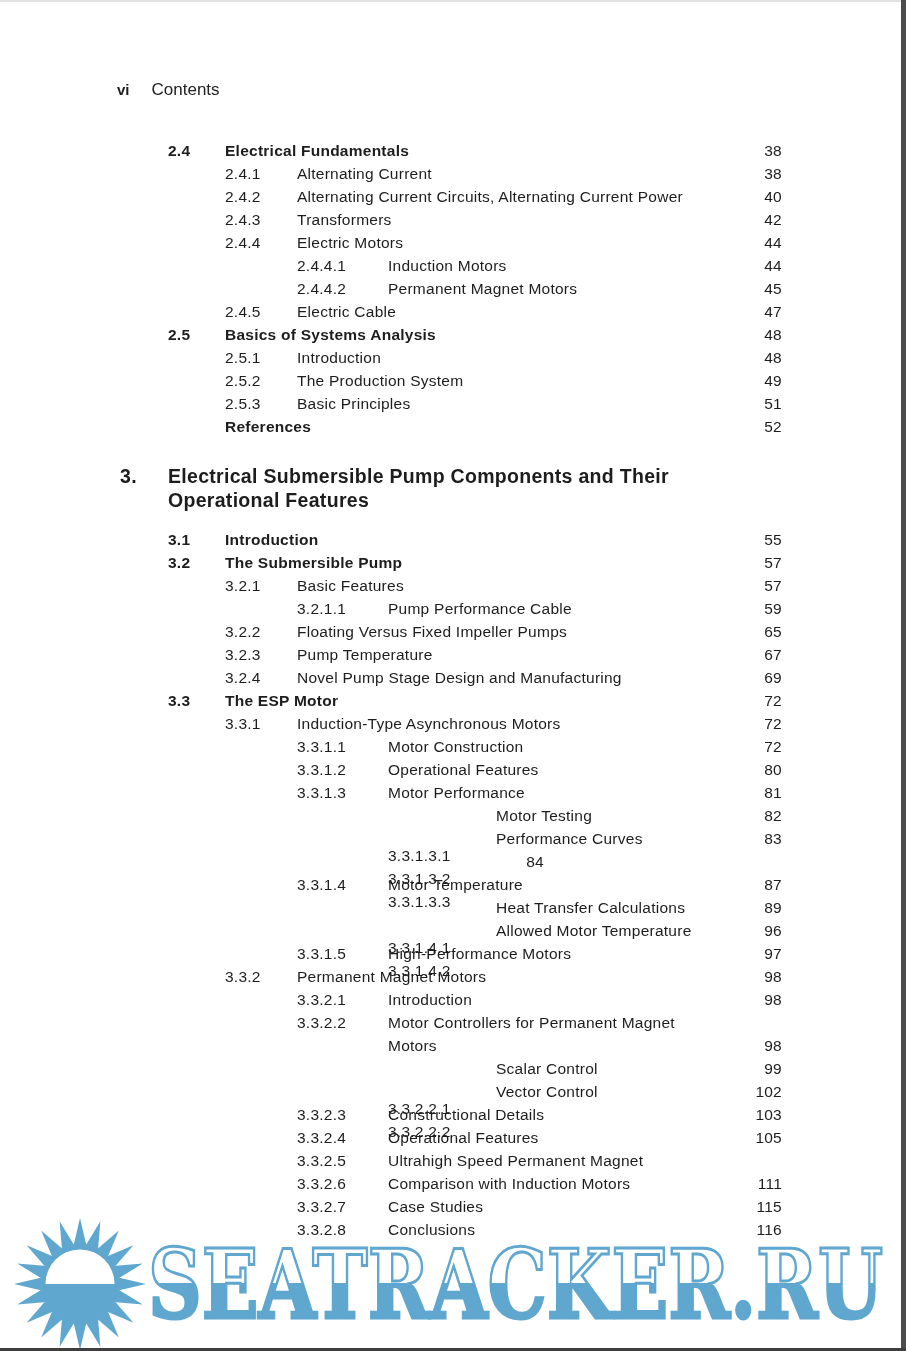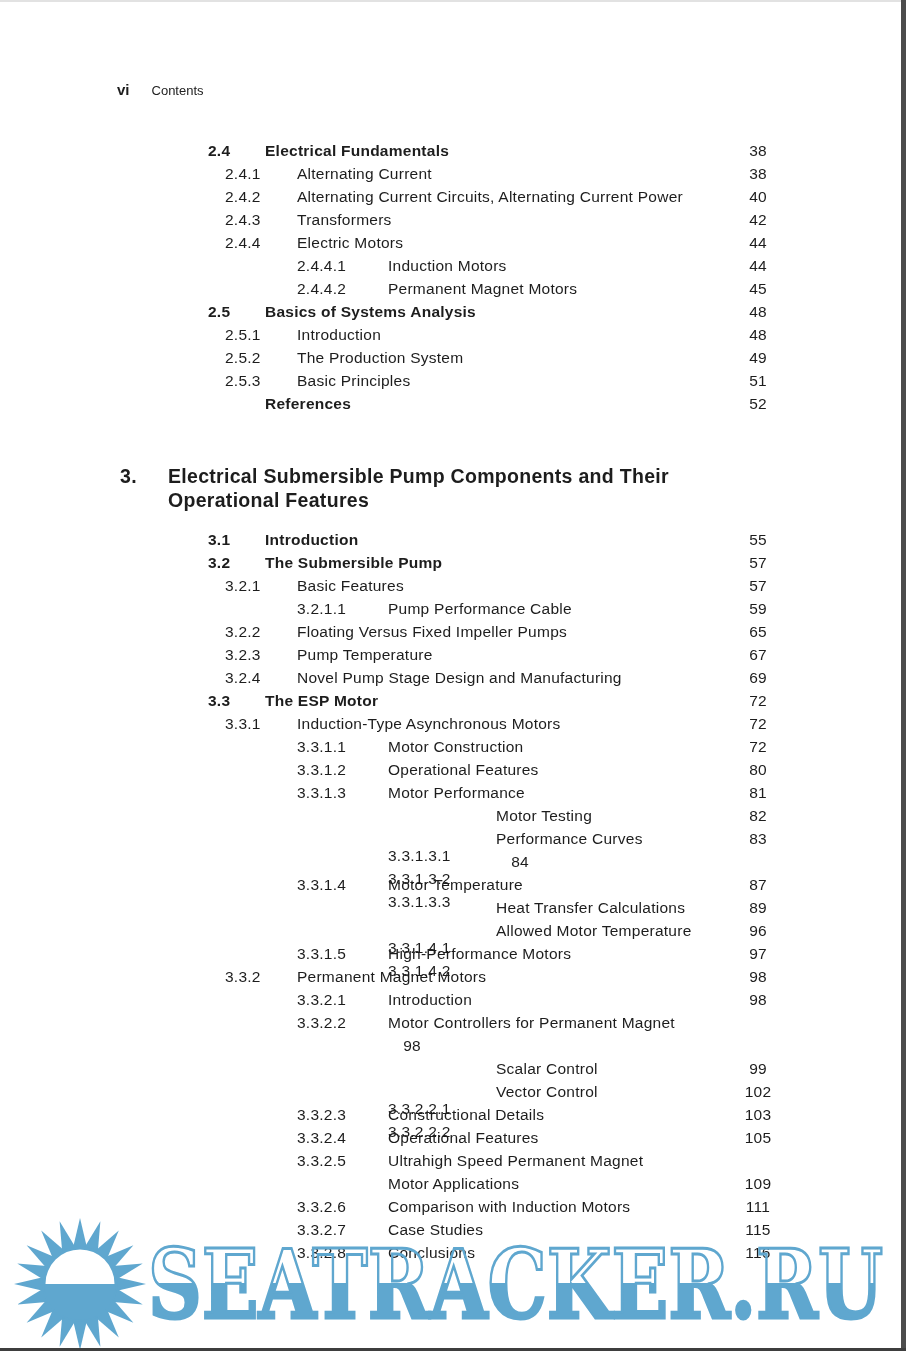--- a/index.html
+++ b/index.html
@@ -7,33 +7,33 @@
     width:906px;height:1351px;position:relative;overflow:hidden;
     background:#ffffff;color:#1d1d1d;
     font-family:"Liberation Sans",sans-serif;
   }
   .edge-top{position:absolute;left:0;top:0;width:100%;height:2px;background:#e2e2e2;}
   .edge-right{position:absolute;top:0;right:0;width:5px;height:100%;background:#4c4c4c;}
   .edge-bottom{position:absolute;left:0;bottom:0;width:100%;height:3px;background:#3e3e3e;}
 
   .folio-line{position:absolute;left:117px;top:80px;font-size:15px;line-height:20px;}
   .folio-line .folio{font-weight:bold;}
-  .folio-line .hdr{margin-left:22px;font-size:13px;color:#222;}
+  .folio-line .hdr{margin-left:22px;font-size:17px;color:#222;}
 
   .toc-rows{position:absolute;left:0;width:782px;}
   .toc-part1{top:139px;}
   .toc-part2{top:528px;}
   .toc-row{display:flex;height:23px;line-height:23px;font-size:15.5px;letter-spacing:.25px;white-space:nowrap;}
   .toc-row .num{flex:0 0 auto;}
-  .toc-row.lvl1{padding-left:168px;} .toc-row.lvl1 .num{width:57px;margin-left:40px;}
+  .toc-row.lvl1{padding-left:168px;} .toc-row.lvl1 .num{width:57px;}
   .toc-row.lvl2{padding-left:225px;} .toc-row.lvl2 .num{width:72px;}
   .toc-row.lvl3{padding-left:297px;} .toc-row.lvl3 .num{width:91px;}
   .toc-row.lvl4{padding-left:388px;} .toc-row.lvl4 .num{width:108px;margin-top:40px;}
   .toc-row .title{flex:1 1 auto;overflow:hidden;}
-  .toc-row .page{flex:0 0 48px;text-align:center;}
+  .toc-row .page{flex:0 0 48px;text-align:right;}
   .toc-row.bold .num,.toc-row.bold .title{font-weight:bold;}
 
   .chapter{position:absolute;left:120px;top:464px;display:flex;
     font-weight:bold;font-size:19.5px;line-height:24px;letter-spacing:.3px;}
   .chapter .ch-num{flex:0 0 48px;}
 
   .watermark{position:absolute;left:0;top:1210px;}
   .wm-text{font-family:"DejaVu Serif",serif;font-weight:bold;font-size:96px;}
   .wm-fill{fill:#5fa7cf;}
   .wm-outline{fill:none;stroke:#5fa7cf;stroke-width:3;}
@@ -76,20 +76,25 @@
     <div class="toc-row lvl3">
       <span class="num">2.4.4.1</span>
       <span class="title">Induction Motors</span>
       <span class="page">44</span>
     </div>
     <div class="toc-row lvl3">
       <span class="num">2.4.4.2</span>
       <span class="title">Permanent Magnet Motors</span>
       <span class="page">45</span>
     </div>
+    <div class="toc-row lvl2">
+      <span class="num">2.4.5</span>
+      <span class="title">Electric Cable</span>
+      <span class="page">47</span>
+    </div>
     <div class="toc-row lvl1 bold">
       <span class="num">2.5</span>
       <span class="title">Basics of Systems Analysis</span>
       <span class="page">48</span>
     </div>
     <div class="toc-row lvl2">
       <span class="num">2.5.1</span>
       <span class="title">Introduction</span>
       <span class="page">48</span>
     </div>
@@ -222,20 +227,21 @@
       <span class="title">Introduction</span>
       <span class="page">98</span>
     </div>
     <div class="toc-row lvl3">
       <span class="num">3.3.2.2</span>
       <span class="title">Motor Controllers for Permanent Magnet</span>
       <span class="page"></span>
     </div>
     <div class="toc-row lvl3">
       <span class="num"></span>
+      <span class="title">Motors</span>
       <span class="page">98</span>
     </div>
     <div class="toc-row lvl4">
       <span class="num">3.3.2.2.1</span>
       <span class="title">Scalar Control</span>
       <span class="page">99</span>
     </div>
     <div class="toc-row lvl4">
       <span class="num">3.3.2.2.2</span>
       <span class="title">Vector Control</span>
@@ -248,25 +254,20 @@
     </div>
     <div class="toc-row lvl3">
       <span class="num">3.3.2.4</span>
       <span class="title">Operational Features</span>
       <span class="page">105</span>
     </div>
     <div class="toc-row lvl3">
       <span class="num">3.3.2.5</span>
       <span class="title">Ultrahigh Speed Permanent Magnet</span>
       <span class="page"></span>
-    </div>
-    <div class="toc-row lvl3">
-      <span class="num"></span>
-      <span class="title">Motor Applications</span>
-      <span class="page">109</span>
     </div>
     <div class="toc-row lvl3">
       <span class="num">3.3.2.6</span>
       <span class="title">Comparison with Induction Motors</span>
       <span class="page">111</span>
     </div>
     <div class="toc-row lvl3">
       <span class="num">3.3.2.7</span>
       <span class="title">Case Studies</span>
       <span class="page">115</span>

